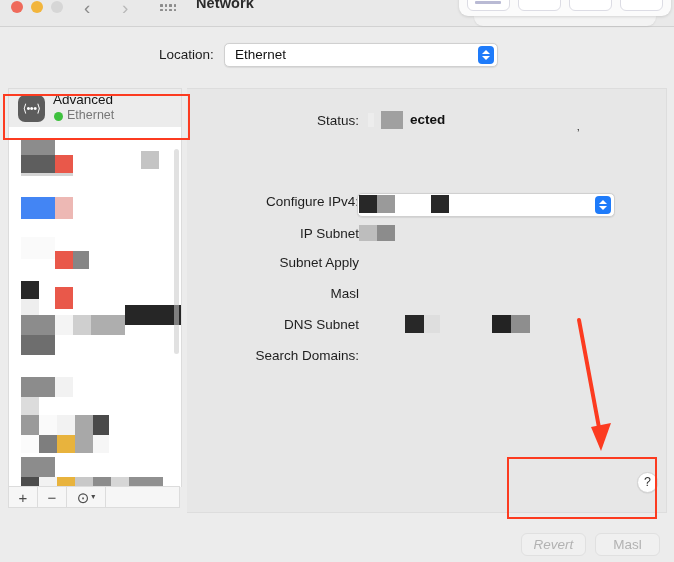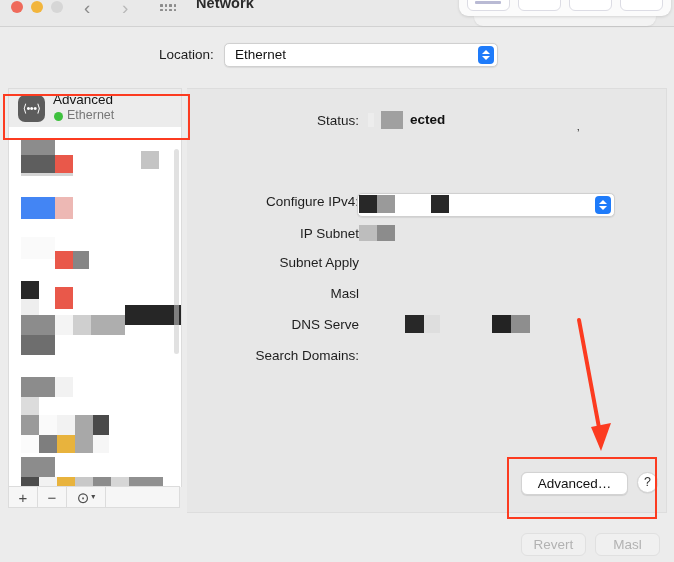--- a/index.html
+++ b/index.html
@@ -336,20 +336,21 @@
     font-size: 12.5px;
     box-shadow: 0 0.5px 1px rgba(0,0,0,0.1);
   }
   #revert-btn {
     left: 521px; top: 533px;
     width: 65px; height: 23px;
     line-height: 21px;
     background: #f0f0f0;
     border: 1px solid #e0e0e0;
     color: #b2b2b2;
+    font-style: italic;
   }
   #apply-btn {
     left: 595px; top: 533px;
     width: 65px; height: 23px;
     line-height: 21px;
     background: #f0f0f0;
     border: 1px solid #e0e0e0;
     color: #b2b2b2;
   }
 
@@ -528,32 +529,31 @@
 
     <div class="lbl-col" style="top:166px;">
       <div class="frow-label">Subnet Apply</div>
     </div>
 
     <div class="lbl-col" style="top:197px;">
       <div class="frow-label">Masl</div>
     </div>
 
     <div class="lbl-col" style="top:228px;">
-      <div class="frow-label">DNS Serve</div>
+      <div class="frow-label">DNS Subnet</div>
     </div>
     <div class="px" style="left:218px; top:226px; width:19px; height:18px; background:#282828;"></div>
     <div class="px" style="left:237px; top:226px; width:16px; height:18px; background:#dedede;"></div>
     <div class="px" style="left:305px; top:226px; width:19px; height:18px; background:#232323;"></div>
     <div class="px" style="left:324px; top:226px; width:19px; height:18px; background:#8e8e8e;"></div>
 
     <div class="lbl-col" style="top:259px;">
       <div class="frow-label">Search Domains:</div>
     </div>
 
-    <div class="btn" id="advanced-btn">Advanced…</div>
     <div class="btn" id="help-btn">?</div>
   </div>
 
   <div class="btn" id="revert-btn">Revert</div>
   <div class="btn" id="apply-btn">Masl</div>
 
   <div class="anno-box" id="anno-sidebar"></div>
   <div class="anno-box" id="anno-advanced"></div>
 
   <svg id="anno-arrow" viewBox="0 0 70 140">

